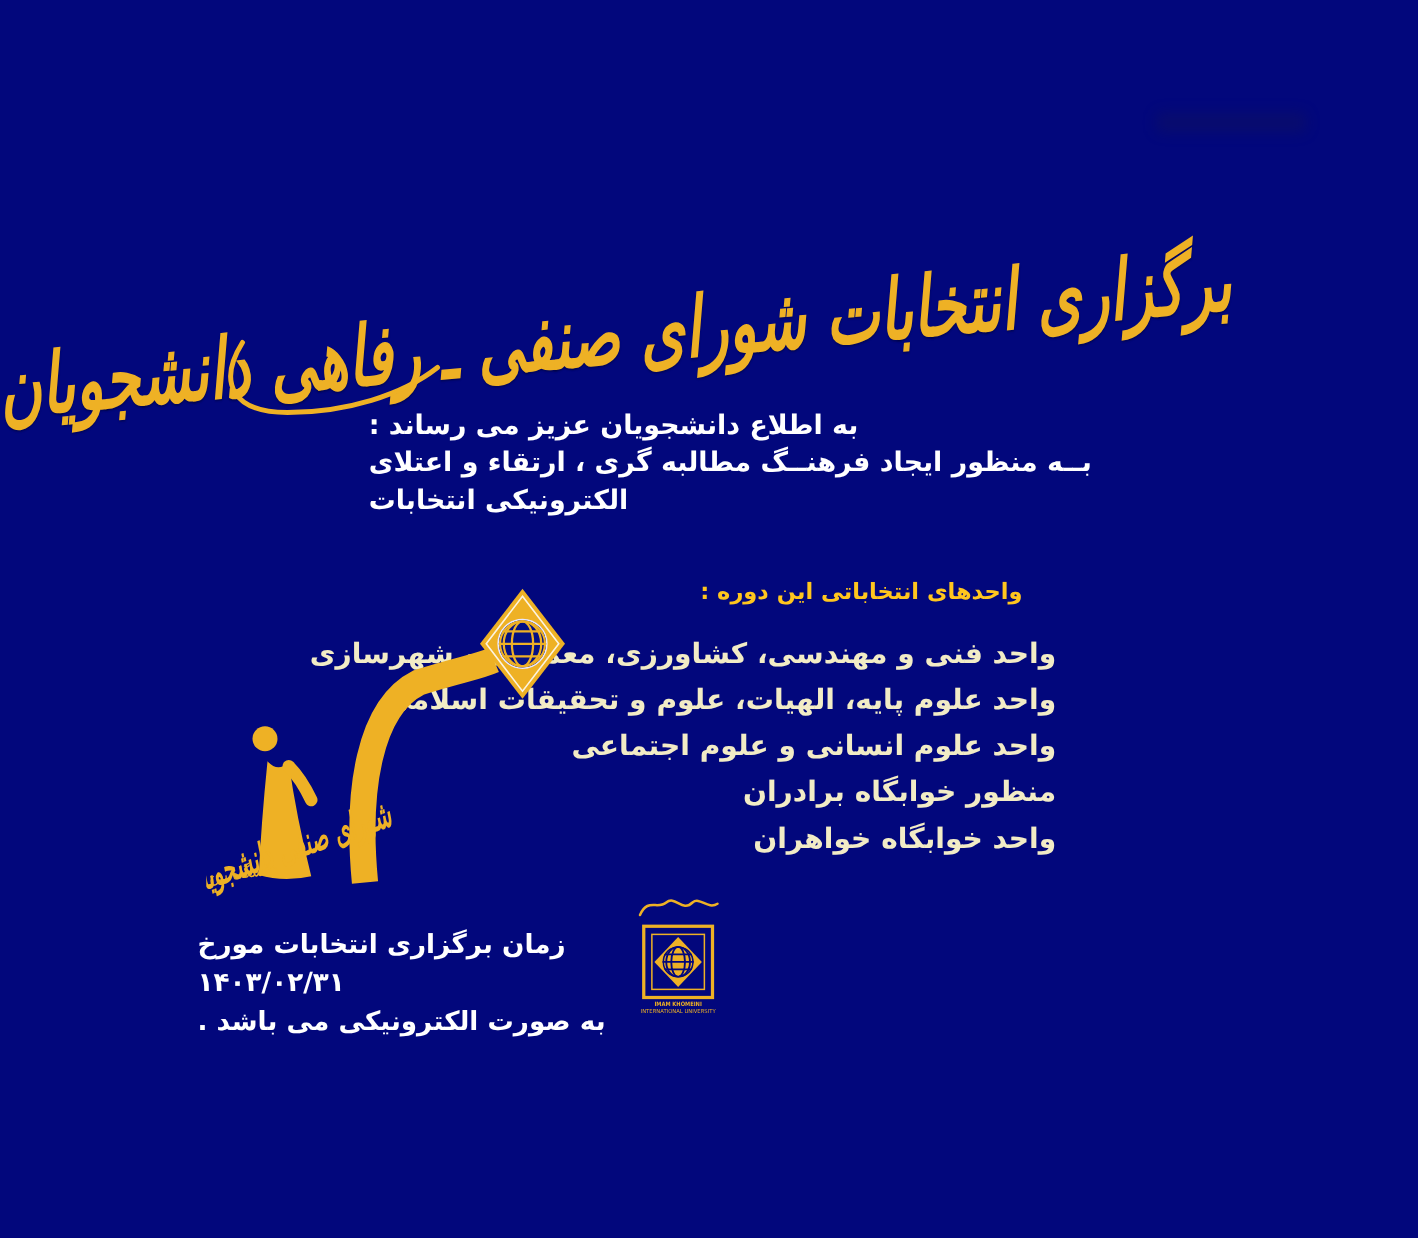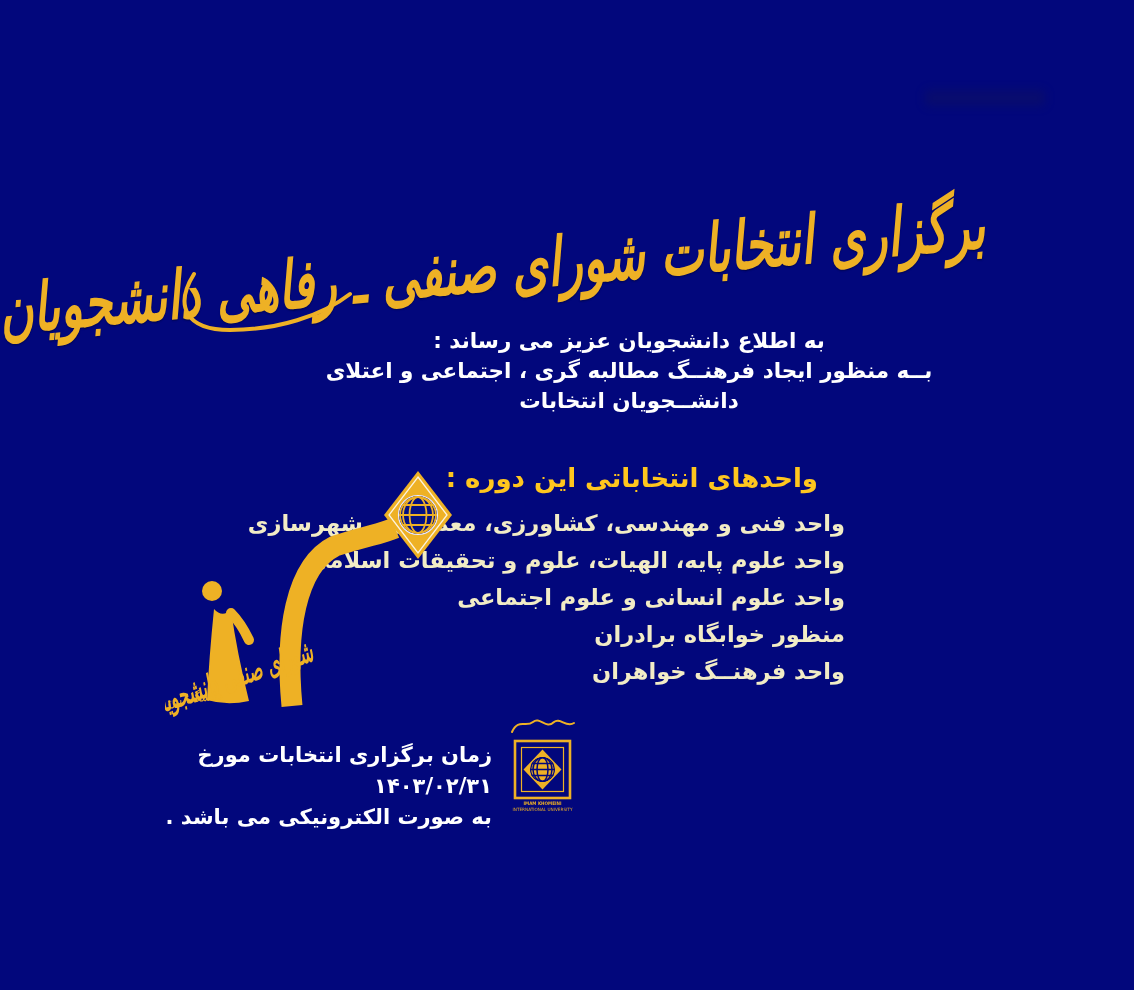--- a/index.html
+++ b/index.html
@@ -28,52 +28,52 @@
     transform-origin:85% 50%;
     text-shadow:0 1px 1px rgba(0,0,0,.25);
   }
   .title-flourish{ position:absolute; left:172px; top:268px; }
 
   
   .intro{
     position:absolute;
     top:326px; right:171px;
     width:668px;
-    direction:rtl; text-align:center;
+    direction:rtl; text-align:left;
     color:#ffffff;
     font-weight:bold;
     font-size:21.5px; line-height:30px;
   }
 
   
   .units-heading{
     position:absolute;
     top:463px; right:316px;
     direction:rtl;
     color:#ffc61e;
     font-weight:bold;
-    font-size:26px;
+    font-size:18px;
   }
   .units-list{
     position:absolute;
     top:512px; right:289px;
     direction:rtl; text-align:right;
     list-style:none;
     color:#f2ecc6;
     font-weight:bold;
     font-size:22.5px; line-height:23px;
   }
   .units-list li{ margin-bottom:14px; }
 
   
   .schedule{
     position:absolute;
     top:740px; left:158px;
     width:334px;
-    direction:rtl; text-align:right;
+    direction:rtl; text-align:left;
     color:#ffffff;
     font-weight:bold;
     font-size:21px; line-height:31px;
   }
 
   
   .council-logo{ position:absolute; left:165px; top:458px; }
   .university-seal{ position:absolute; left:500px; top:708px; }
 
   .watermark{
@@ -94,31 +94,31 @@
   <div class="watermark"></div>
 
   <div class="title-callig">برگزاری انتخابات شورای صنفی ـ رفاهی دانشجویان</div>
 
   <svg class="title-flourish" width="195" height="78" viewBox="0 0 195 78">
     <path d="M 22 6 C 2 38, 14 62, 58 62 C 105 62, 150 48, 178 26" fill="none" stroke="#eeb125" stroke-width="4" stroke-linecap="round"></path>
   </svg>
 
   <div class="intro">
     <div>به اطلاع دانشجویان عزیز می رساند :</div>
-    <div>بــه منظور ایجاد فرهنــگ مطالبه گری ، اجتماعی و اعتلای دانشــجویان انتخابات</div>
+    <div>بــه منظور ایجاد فرهنــگ مطالبه گری ، ارتقاء و اعتلای الکترونیکی انتخابات</div>
   </div>
 
   <div class="units-heading">واحدهای انتخاباتی این دوره :</div>
 
   <ul class="units-list">
     <li>واحد فنی و مهندسی،  کشاورزی،  معماری و شهرسازی</li>
     <li>واحد علوم پایه، الهیات، علوم و تحقیقات اسلامی</li>
     <li>واحد علوم انسانی و علوم اجتماعی</li>
     <li>منظور خوابگاه برادران</li>
-    <li>واحد فرهنــگ خواهران</li>
+    <li>واحد خوابگاه خواهران</li>
   </ul>
 
   <svg class="council-logo" width="300" height="288" viewBox="0 0 300 288">
     <defs>
       <clipPath id="globeClip">
           <circle cx="253" cy="57" r="19"></circle>
         </clipPath>
     </defs>
 
     <g>

